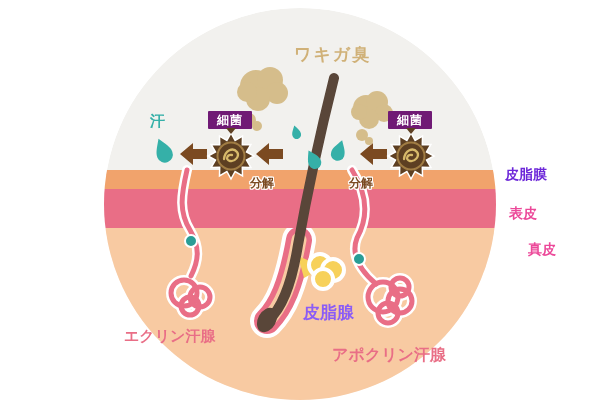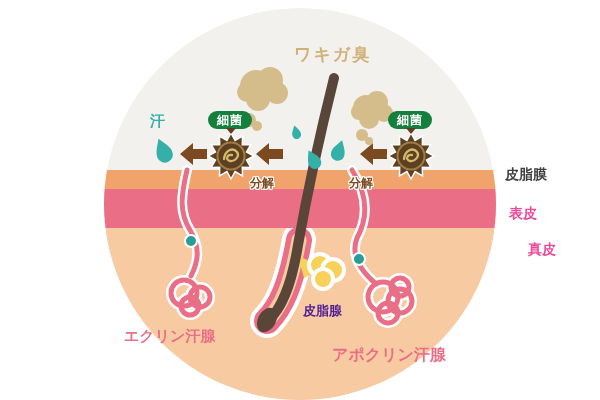--- a/index.html
+++ b/index.html
@@ -2,38 +2,38 @@
 <html><head>
 <meta charset="utf-8">
 <style>
   html,body{margin:0;padding:0;background:#ffffff;}
   body{width:600px;height:400px;font-family:"DejaVu Sans","Liberation Sans",sans-serif;}
   .stage{position:relative;width:600px;height:400px;overflow:hidden;background:#fff;}
   .stage svg{position:absolute;left:0;top:0;}
   .label{position:absolute;font-weight:bold;white-space:nowrap;line-height:1;}
   .odor-label{left:294px;top:46px;font-size:17px;letter-spacing:2px;color:#d0b178;}
   .sweat-label{left:150px;top:114px;font-size:15px;color:#35b0a8;}
-  .badge{position:absolute;background:#15803d;color:#ffffff;font-size:12px;font-weight:bold;
-         padding:3px 9px;border-radius:9px;line-height:1;letter-spacing:1px;}
+  .badge{position:absolute;background:#701a75;color:#ffffff;font-size:12px;font-weight:bold;
+         padding:3px 9px;border-radius:1px;line-height:1;letter-spacing:1px;}
   .badge-left{left:208px;top:111px;}
   .badge-right{left:388px;top:111px;}
   .badge-pointer{position:absolute;width:0;height:0;border-left:5px solid transparent;
          border-right:5px solid transparent;border-top:6px solid #5d3f22;}
   .pointer-left{left:226px;top:128px;}
   .pointer-right{left:406px;top:128px;}
   .decompose{font-size:12px;color:#7b4a21;
          text-shadow:-1px -1px 0 #fff,1px -1px 0 #fff,-1px 1px 0 #fff,1px 1px 0 #fff,
                      0 -1px 0 #fff,0 1px 0 #fff,-1px 0 0 #fff,1px 0 0 #fff;border-radius:6px;}
   .decompose-left{left:250px;top:177px;}
   .decompose-right{left:349px;top:177px;}
-  .sebum-label{left:505px;top:167px;font-size:14px;color:#404040;}
+  .sebum-label{left:505px;top:167px;font-size:14px;color:#6d28d9;}
   .epidermis-label{left:509px;top:206px;font-size:14px;color:#ec4899;}
   .dermis-label{left:505px;top:242px;font-size:14px;color:#ec4899;margin-left:23px;}
   .eccrine-label{left:124px;top:329px;font-size:15px;color:#e96e86;}
-  .sebaceous-label{left:303px;top:304px;font-size:13px;color:#4c1d95;}
+  .sebaceous-label{left:303px;top:304px;font-size:17px;color:#8b5cf6;}
   .apocrine-label{left:332px;top:347px;font-size:16px;color:#e96e86;text-align:center;}
 </style>
 </head>
 <body>
 
 <div class="stage">
 
   <svg width="600" height="400" viewBox="0 0 600 400">
     <defs>
       <clipPath id="circleClip">

